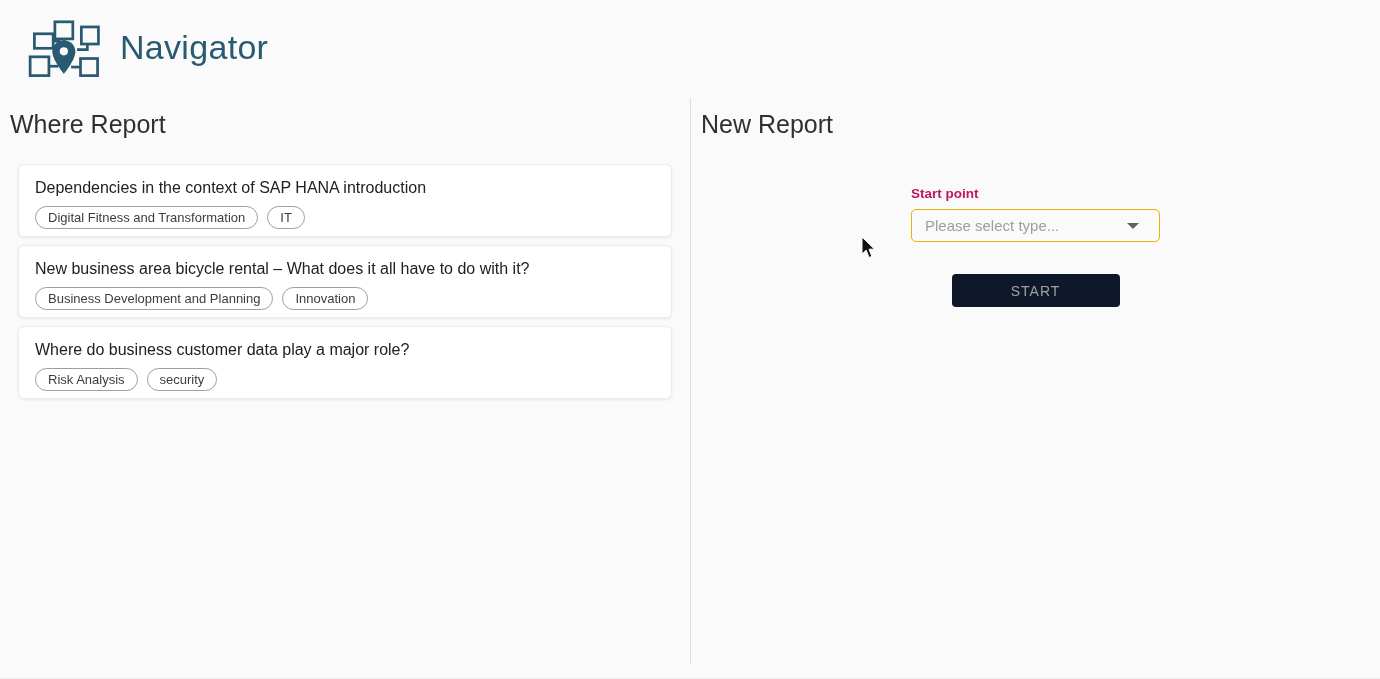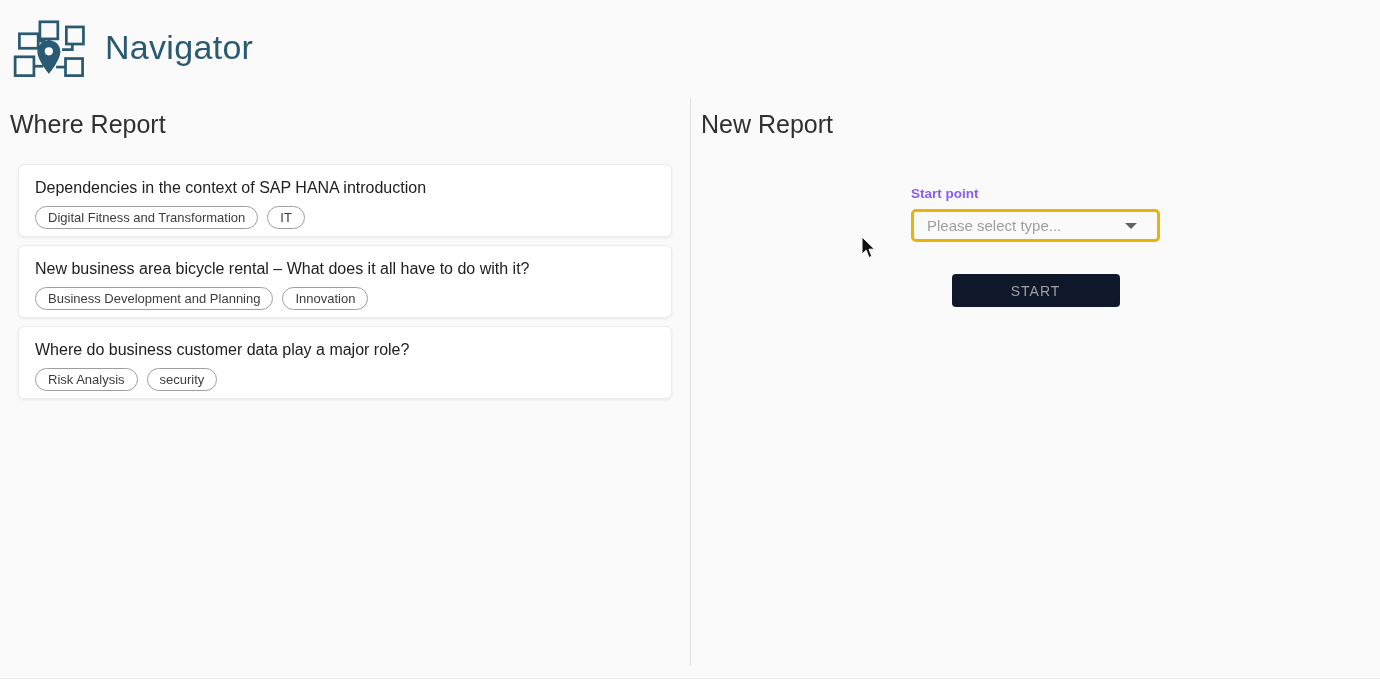--- a/index.html
+++ b/index.html
@@ -8,21 +8,21 @@
     font-family: "Liberation Sans", sans-serif;
     background: #fafafa;
     position: relative;
     overflow: hidden;
   }
   .page { position: absolute; inset: 0; border-bottom: 1px solid #ececec; }
 
   
   .app-header {
     position: absolute; top: 0; left: 0; right: 0; height: 95px;
-    display: flex; align-items: center; padding-left: 5px;
+    display: flex; align-items: center; padding-left: 20px;
   }
   .logo { width: 86px; height: 70px; margin-top: 4px; }
   .app-title {
     font-size: 34px; font-weight: 400; color: #2a5a72;
     margin-left: 14px; letter-spacing: 0.3px;
   }
 
   
   .left-panel { position: absolute; top: 95px; left: 0; width: 690px; bottom: 0; }
   .vertical-divider {
@@ -53,24 +53,24 @@
   .chip {
     display: inline-flex; align-items: center;
     height: 23px; padding: 10px 12px;
     border: 1px solid #9e9e9e; border-radius: 12px;
     font-size: 13px; color: #3d3d3d; background: #ffffff;
     white-space: nowrap;
   }
 
   
   .new-report-form { width: 249px; margin: 48px auto 0; }
-  .field-label { font-size: 13.5px; font-weight: bold; color: #8b5cf6; margin-bottom: 8px; }
+  .field-label { font-size: 13.5px; font-weight: bold; color: #be185d; margin-bottom: 8px; }
   .select-box {
     height: 33px; width: 249px;
-    border: 3px solid #eab308; border-radius: 5px;
+    border: 1px solid #eab308; border-radius: 5px;
     display: flex; align-items: center;
     padding: 4px 13px;
     cursor: pointer;
     background: transparent;
   }
   .select-placeholder { font-size: 15px; color: #9e9e9e; flex: 1; }
   .caret-down {
     width: 0; height: 0;
     border-left: 6px solid transparent;
     border-right: 6px solid transparent;

